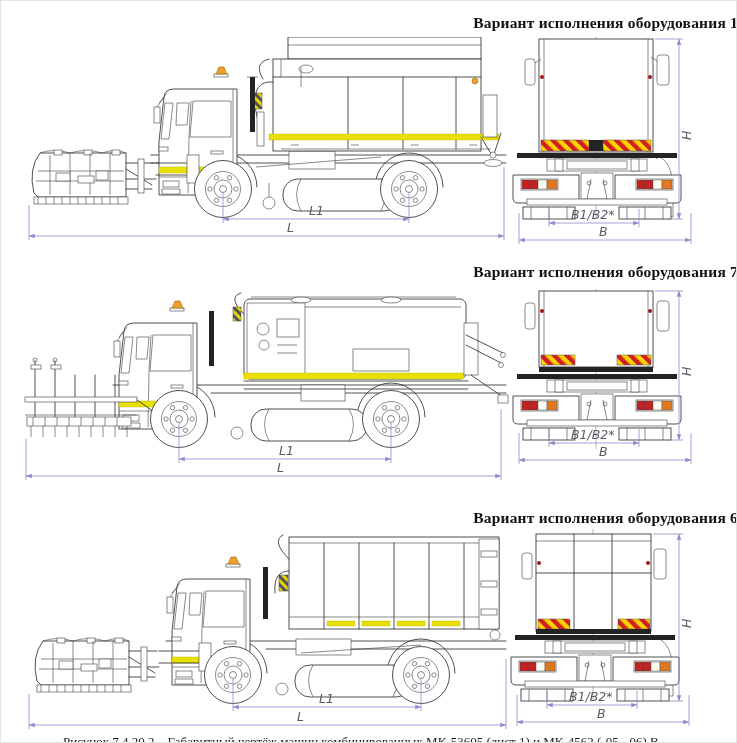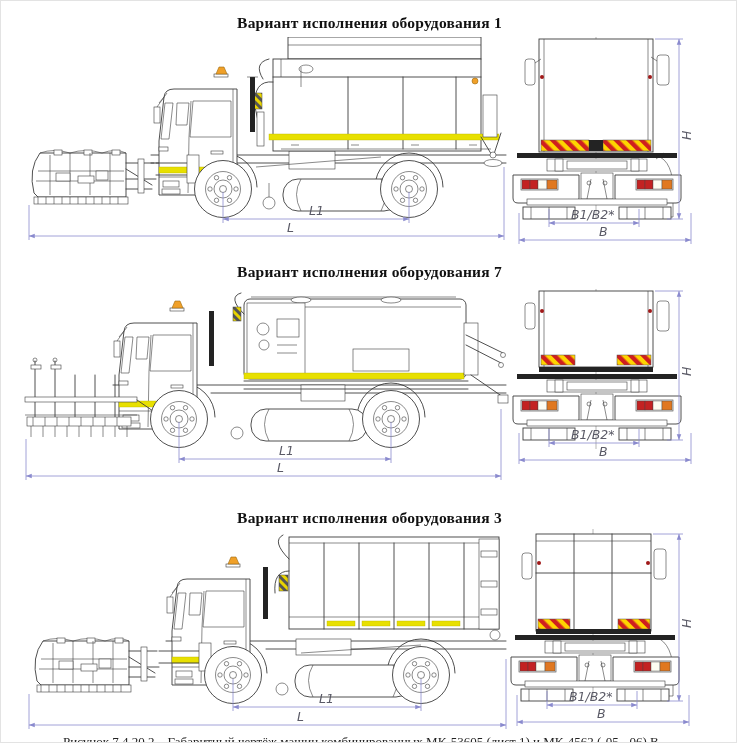--- a/index.html
+++ b/index.html
@@ -1,19 +1,19 @@
 <!DOCTYPE html>
 <html style="--ink: #3c3c3c; --dim: #8a8ace; --stripe: #e8e000; --beacon: #f0a028; --hred: #cf1f1f; --hyellow: #ffd400; --lred: #c32222; --lorange: #e07820;"><head>
 <meta charset="utf-8">
 <style>
   html,body{margin:0;padding:0;background:#fff;}
   #page{position:relative;width:737px;height:743px;background:#fff;overflow:hidden;
         border:1px solid #e3e3e3;box-sizing:border-box;
         font-family:"Liberation Serif", serif;}
-  .vtitle{position:absolute;left:0;width:737px;text-align:center;
+  .vtitle{position:absolute;left:0;width:737px;text-align:right;
           font-weight:bold;font-size:15.5px;color:#111;letter-spacing:.2px;}
   .dwg{position:absolute;left:0;}
   .caption{position:absolute;left:62px;top:733px;font-size:13px;color:#222;white-space:nowrap;}
   
   .ln{stroke:var(--ink);stroke-width:.9;fill:none;stroke-linecap:round;}
   .lt{stroke:var(--ink);stroke-width:.6;fill:none;}
   .fw{fill:#fff;stroke:var(--ink);stroke-width:.9;}
   .fw2{fill:#fff;stroke:var(--ink);stroke-width:.6;}
   .dk{fill:#232323;stroke:none;}
   .stripe{fill:var(--stripe);stroke:#b9b400;stroke-width:.4;}
@@ -347,21 +347,21 @@
         <text class="dimlbl" x="570" y="150">B1/B2*</text>
       </g>
       <g>
         <path class="dim" d="M518,144 V175 M690,144 V175"></path>
         <path class="dim" d="M518,171 H690" marker-start="url(#ma)" marker-end="url(#ma)"></path>
         <text class="dimlbl" x="598" y="167">B</text>
       </g>
     </g>
   </svg>
 
-  <div class="vtitle" style="top:508px">Вариант исполнения оборудования 3</div>
+  <div class="vtitle" style="top:508px">Вариант исполнения оборудования 6</div>
 
   <svg class="dwg" style="top:528px" width="737" height="215">
     <g>
       <g>
         <path class="ln" d="M165,112 H505 M265,120 H505"></path>
         <path class="ln" d="M198,144 a34,34 0 0 1 68,0 M386,144 a34,34 0 0 1 68,0"></path>
         <rect class="fw2" x="295" y="110" width="55" height="16"></rect>
         <path class="lt" d="M300,124 L420,116"></path>
       </g>
       <g>

